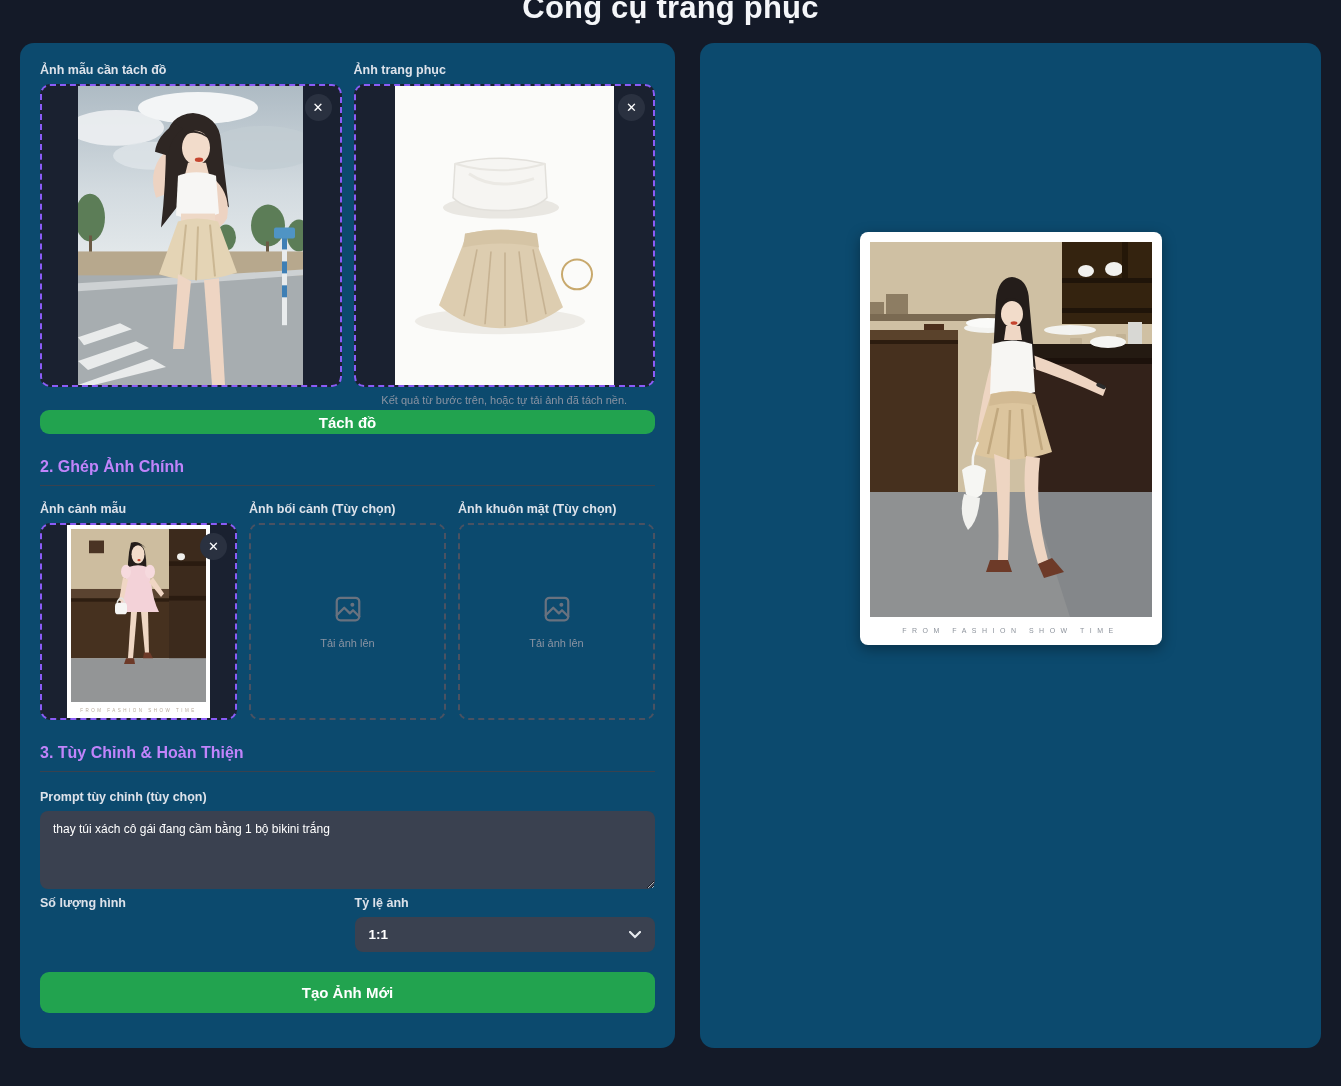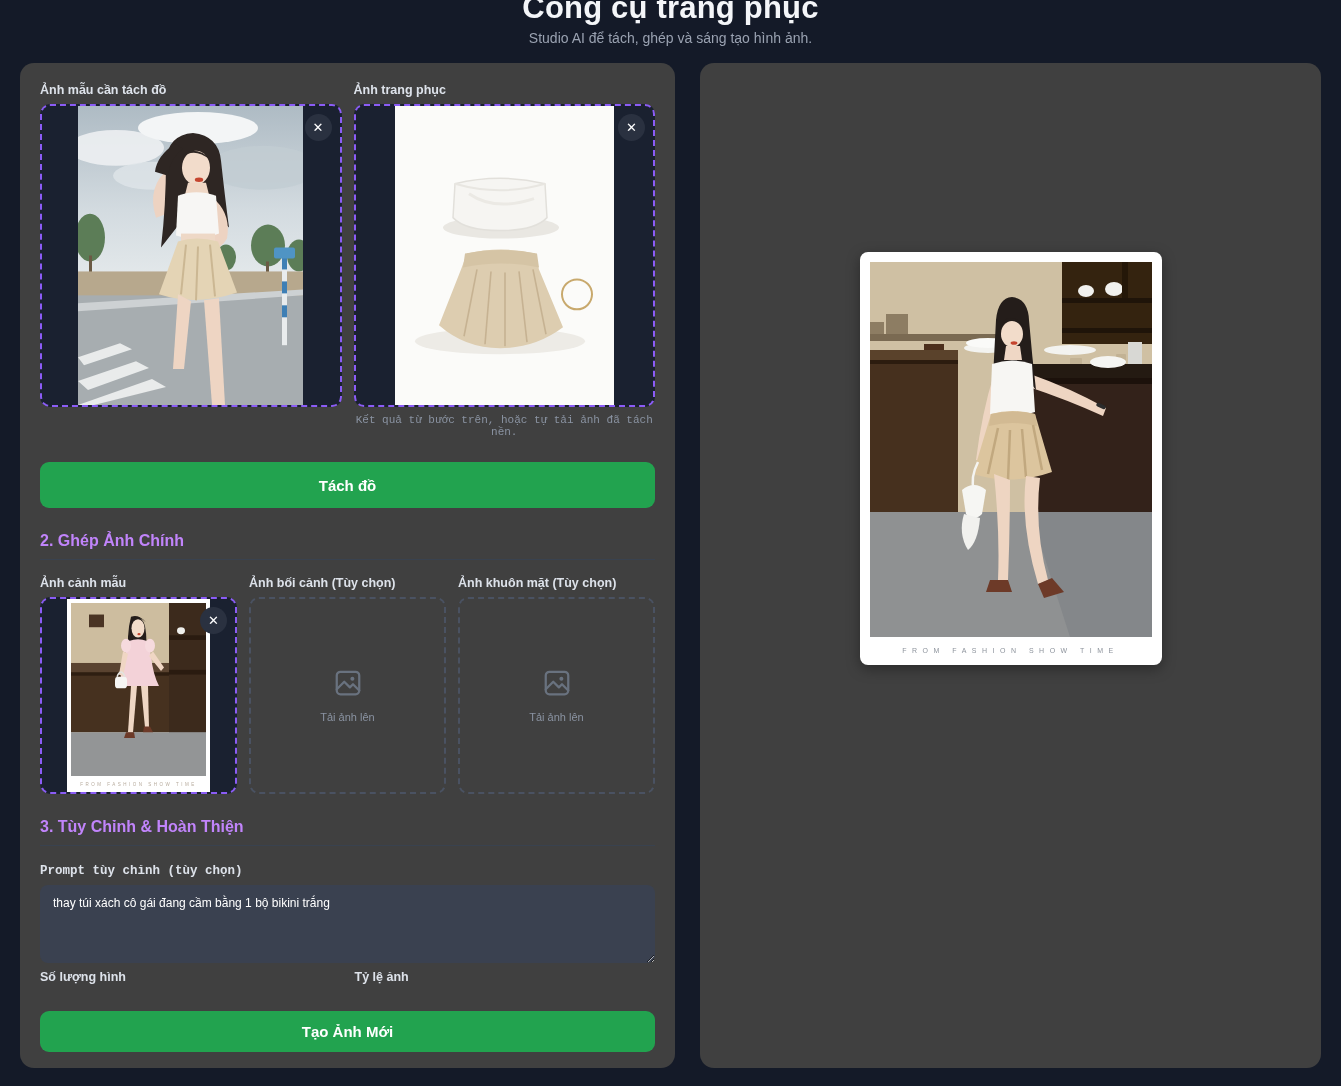--- a/index.html
+++ b/index.html
@@ -8,21 +8,21 @@
     background:#141a28;
     font-family:"Liberation Sans", sans-serif;
     color:#e5e8ee;
     overflow:hidden;
   }
   .header { text-align:center; margin-top:-10px; }
   .page-title { font-size:31px; font-weight:800; color:#f4f6f9; letter-spacing:.2px; }
   .page-subtitle { font-size:14px; color:#9aa2b1; margin-top:4px; }
 
   .main { display:flex; gap:25px; padding:0 20px; margin-top:17px; height:1005px; }
-  .panel { background:#404040; border-radius:14px; }
+  .panel { background:#0c4a6e; border-radius:14px; }
   .left-panel { width:655px; padding:20px; flex:none; }
   .right-panel { flex:1; display:flex; align-items:center; justify-content:center; }
 
   .field-label { font-size:12.5px; font-weight:700; color:#dde2ea; margin-bottom:7px; display:block; }
 
   .upload-row { display:flex; gap:12px; }
   .upload-col { flex:1; min-width:0; }
   .upload-box {
     position:relative; border:2px dashed #8b5cf6; border-radius:10px;
     background:#1a2130; overflow:hidden; display:flex; justify-content:center;
@@ -31,45 +31,45 @@
   .upload-box.empty { border-color:#4a5262; background:transparent;
     flex-direction:column; align-items:center; justify-content:center; gap:13px; }
   .box-tall { height:303px; }
   .box-mid { height:197px; }
   .photo-fill { height:100%; display:block; }
   .close-btn {
     position:absolute; top:8px; right:8px; width:27px; height:27px; border-radius:50%;
     background:#2a3140; color:#fff; border:none; font-size:13px; line-height:1;
     display:flex; align-items:center; justify-content:center; cursor:pointer;
   }
-  .hint { font-size:11px; color:#8a93a2; margin-top:7px; text-align:center;font-family:Liberation Mono, monospace; }
+  .hint { font-size:11px; color:#8a93a2; margin-top:7px; text-align:center; }
 
   .btn-green {
     display:block; width:100%; border:none; border-radius:9px; background:#22a34f;
     color:#fff; font-weight:700; font-size:15px; font-family:inherit; cursor:pointer;
   }
-  .btn-extract { height:46px; margin-top:24px; }
+  .btn-extract { height:24px; margin-top:4px; }
   .btn-generate { height:41px; margin-top:20px; }
 
   .section-heading {
     color:#c184fb; font-weight:700; font-size:16px; margin-top:24px;
     padding-bottom:9px; border-bottom:1px solid #39424f;
   }
   .row2 { margin-top:16px; }
 
   .placeholder-text { font-size:11px; color:#8a93a2; }
   .upload-icon { width:30px; height:30px; stroke:#69727f; }
 
   .framed-photo { background:#fff; height:100%; width:143px; padding:4px 4px 0;
     display:flex; flex-direction:column; }
   .framed-photo .photo-area { flex:1; overflow:hidden; }
   .framed-photo .caption { height:16px; display:flex; align-items:center; justify-content:center;
     font-size:4.5px; letter-spacing:2.5px; color:#b7ab9d; white-space:nowrap; }
 
-  .prompt-label { margin-top:18px;font-family:Liberation Mono, monospace; }
+  .prompt-label { margin-top:18px; }
   .prompt-input {
     width:100%; height:78px; background:#3a4150; border:none; border-radius:8px;
     color:#fff; font-size:12px; font-family:inherit; padding:10px 13px;
     resize:vertical; outline:none; line-height:1.35;
   }
 
   .select-row { display:flex; gap:14px; margin-top:3px; }
   .select-col { flex:1; min-width:0; }
   .select-box {
     height:35px; background:#3a4150; border-radius:8px; display:flex;
@@ -85,21 +85,20 @@
   .result-photo { width:282px; height:375px; overflow:hidden; }
   .result-caption { height:28px; display:flex; align-items:center; justify-content:center;
     font-size:7px; letter-spacing:5.5px; color:#8d939c; white-space:nowrap; }
   svg { display:block; }
 </style>
 </head>
 <body>
 
 <div class="header">
   <div class="page-title">Công cụ trang phục</div>
-  <div class="page-subtitle">Studio AI để tách, ghép và sáng tạo hình ảnh.</div>
 </div>
 
 <div class="main">
 
   <div class="panel left-panel">
 
     
     <div class="upload-row">
       <div class="upload-col">
         <span class="field-label">Ảnh mẫu cần tách đồ</span>
@@ -272,20 +271,26 @@
 
     <span class="field-label prompt-label">Prompt tùy chỉnh (tùy chọn)</span>
     <textarea class="prompt-input" spellcheck="false" style="">thay túi xách cô gái đang cầm bằng 1 bộ bikini trắng</textarea>
 
     <div class="select-row">
       <div class="select-col">
         <span class="field-label">Số lượng hình</span>
       </div>
       <div class="select-col">
         <span class="field-label">Tỷ lệ ảnh</span>
+        <div class="select-box">
+          <span class="select-value">1:1</span>
+          <svg class="chevron" viewBox="0 0 12 8" fill="none" stroke-width="2.2" stroke-linecap="round">
+              <path d="M1 1 L6 6 L11 1"></path>
+            </svg>
+        </div>
       </div>
     </div>
 
     <button class="btn-green btn-generate">Tạo Ảnh Mới</button>
   </div>
 
   <div class="panel right-panel">
     <div class="result-card">
       <div class="result-photo">
 

